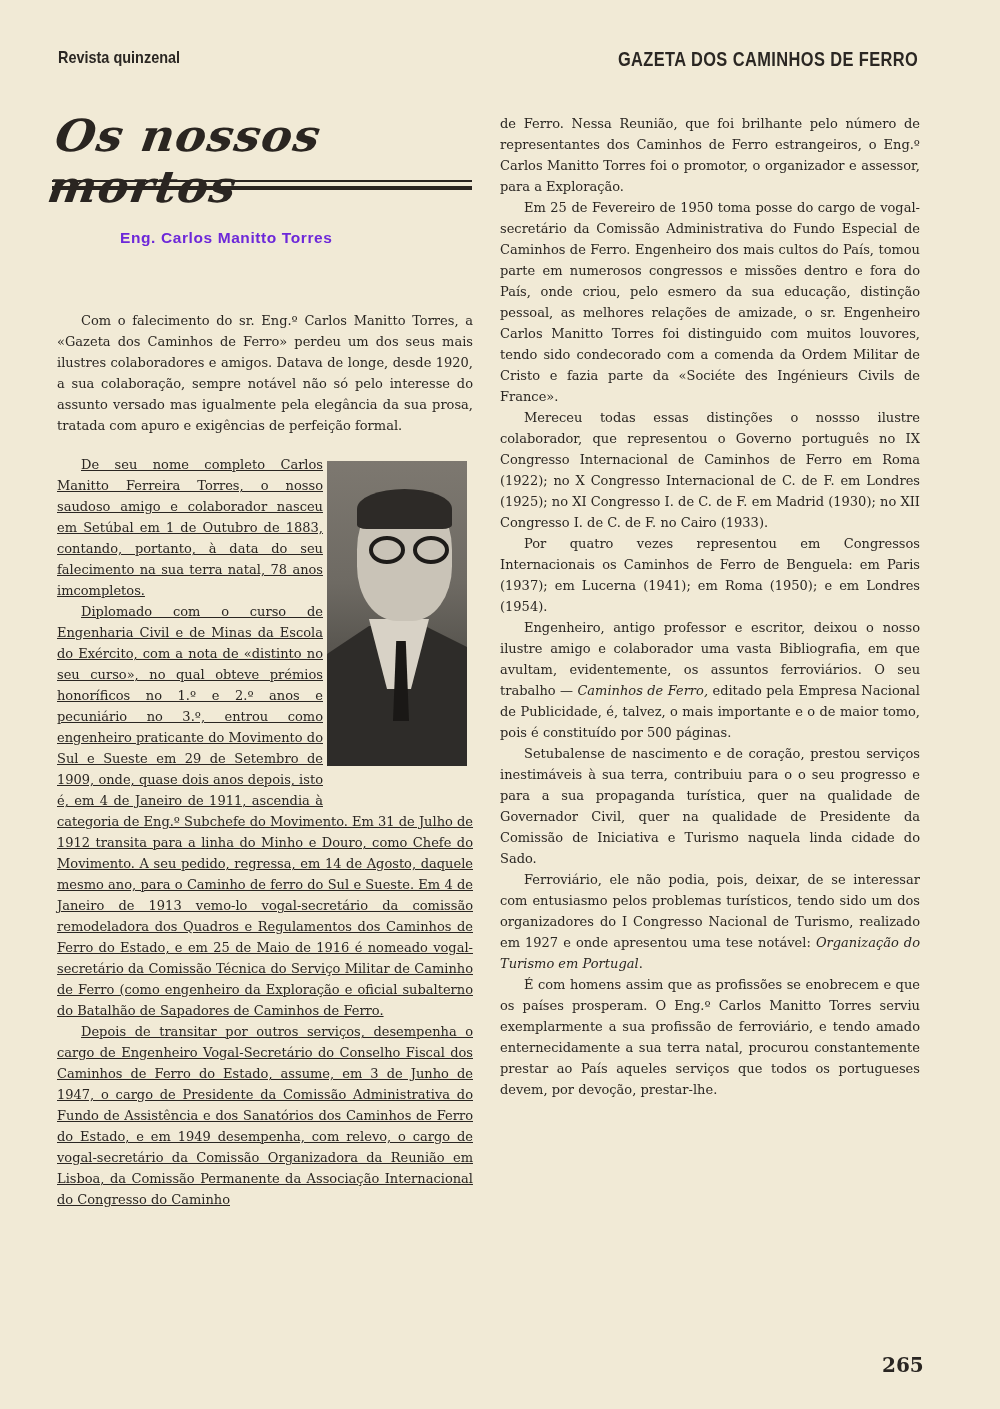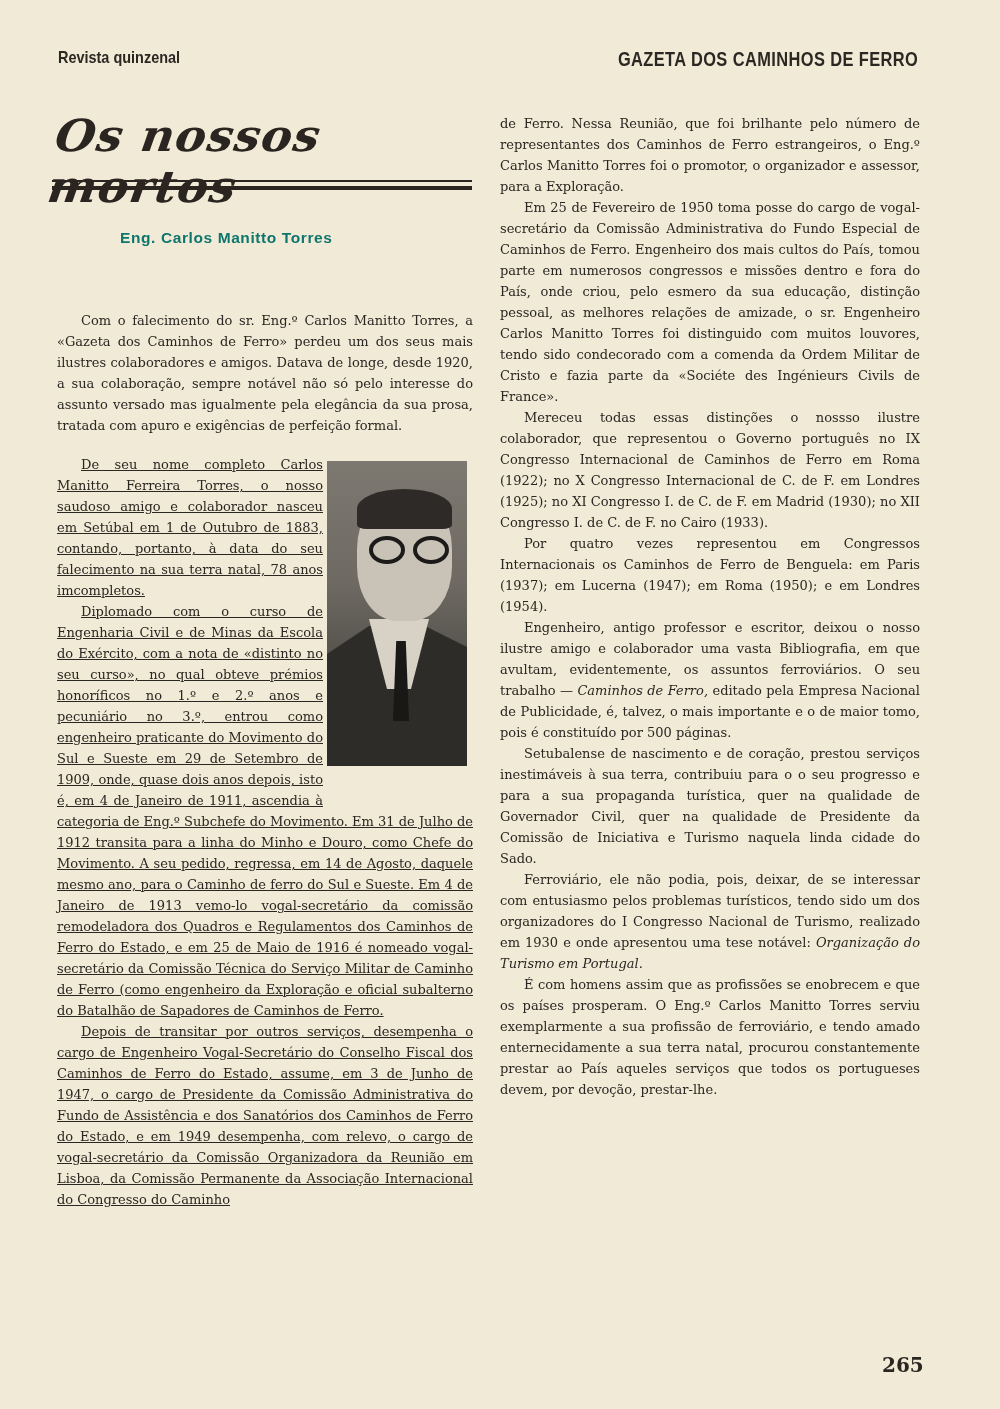--- a/index.html
+++ b/index.html
@@ -24,21 +24,21 @@
     font-family: "DejaVu Serif", serif; font-style: italic; font-weight: bold;
     font-size: 44px; letter-spacing: 1px; color: #2a2521;
     transform: scaleX(1.05) skewX(-8deg); transform-origin: left;
   }
   .rule { position: absolute; left: 52px; width: 420px; background: #2a2521; }
   .rule-thin { top: 180px; height: 1.5px; }
   .rule-thick { top: 186px; height: 3.5px; }
   .subtitle {
     position: absolute; left: 120px; top: 229px; width: 300px;
     font-family: "Liberation Sans", sans-serif; font-weight: bold; font-size: 15.5px;
-    letter-spacing: 0.6px; color: #0f766e;
+    letter-spacing: 0.6px; color: #6d28d9;
   }
 
   p { margin: 0; text-indent: 24px; }
   em { font-style: italic; }
 
   .photo {
     position: absolute; left: 327px; top: 461px; width: 140px; height: 305px;
     background: linear-gradient(180deg, #7d7870 0%, #6e6a63 40%, #5a5751 60%, #3f3c38 100%);
     overflow: hidden;
   }
@@ -102,21 +102,21 @@
     <div style="float:right; width:150px; height:345px;"></div>
     <p>De seu nome completo Carlos Manitto Ferreira Torres, o nosso saudoso amigo e colaborador nasceu em Setúbal em 1 de Outubro de 1883, contando, portanto, à data do seu falecimento na sua terra natal, 78 anos imcompletos.</p>
     <p>Diplomado com o curso de Engenharia Civil e de Minas da Escola do Exército, com a nota de «distinto no seu curso», no qual obteve prémios honoríficos no 1.º e 2.º anos e pecuniário no 3.º, entrou como engenheiro praticante do Movimento do Sul e Sueste em 29 de Setembro de 1909, onde, quase dois anos depois, isto é, em 4 de Janeiro de 1911, ascendia à categoria de Eng.º Subchefe do Movimento. Em 31 de Julho de 1912 transita para a linha do Minho e Douro, como Chefe do Movimento. A seu pedido, regressa, em 14 de Agosto, daquele mesmo ano, para o Caminho de ferro do Sul e Sueste. Em 4 de Janeiro de 1913 vemo-lo vogal-secretário da comissão remodeladora dos Quadros e Regulamentos dos Caminhos de Ferro do Estado, e em 25 de Maio de 1916 é nomeado vogal-secretário da Comissão Técnica do Serviço Militar de Caminho de Ferro (como engenheiro da Exploração e oficial subalterno do Batalhão de Sapadores de Caminhos de Ferro.</p>
     <p>Depois de transitar por outros serviços, desempenha o cargo de Engenheiro Vogal-Secretário do Conselho Fiscal dos Caminhos de Ferro do Estado, assume, em 3 de Junho de 1947, o cargo de Presidente da Comissão Administrativa do Fundo de Assistência e dos Sanatórios dos Caminhos de Ferro do Estado, e em 1949 desempenha, com relevo, o cargo de vogal-secretário da Comissão Organizadora da Reunião em Lisboa, da Comissão Permanente da Associação Internacional do Congresso do Caminho</p>
   </div>
 
   <div class="col col-right">
     <p style="text-indent:0">de Ferro. Nessa Reunião, que foi brilhante pelo número de representantes dos Caminhos de Ferro estrangeiros, o Eng.º Carlos Manitto Torres foi o promotor, o organizador e assessor, para a Exploração.</p>
     <p>Em 25 de Fevereiro de 1950 toma posse do cargo de vogal-secretário da Comissão Administrativa do Fundo Especial de Caminhos de Ferro. Engenheiro dos mais cultos do País, tomou parte em numerosos congressos e missões dentro e fora do País, onde criou, pelo esmero da sua educação, distinção pessoal, as melhores relações de amizade, o sr. Engenheiro Carlos Manitto Torres foi distinguido com muitos louvores, tendo sido condecorado com a comenda da Ordem Militar de Cristo e fazia parte da «Sociéte des Ingénieurs Civils de France».</p>
     <p>Mereceu todas essas distinções o nossso ilustre colaborador, que representou o Governo português no IX Congresso Internacional de Caminhos de Ferro em Roma (1922); no X Congresso Internacional de C. de F. em Londres (1925); no XI Congresso I. de C. de F. em Madrid (1930); no XII Congresso I. de C. de F. no Cairo (1933).</p>
-    <p>Por quatro vezes representou em Congressos Internacionais os Caminhos de Ferro de Benguela: em Paris (1937); em Lucerna (1947); em Roma (1950); e em Londres (1954).</p>
+    <p>Por quatro vezes representou em Congressos Internacionais os Caminhos de Ferro de Benguela: em Paris (1937); em Lucerna (1941); em Roma (1950); e em Londres (1954).</p>
     <p><span>Engenheiro, antigo professor e escritor, deixou o nosso ilustre amigo e colaborador uma vasta Bibliografia, em que avultam, evidentemente, os assuntos ferroviários. O seu trabalho — </span><em>Caminhos de Ferro,</em><span> editado pela Empresa Nacional de Publicidade, é, talvez, o mais importante e o de maior tomo, pois é constituído por 500 páginas.</span></p>
     <p>Setubalense de nascimento e de coração, prestou serviços inestimáveis à sua terra, contribuiu para o o seu progresso e para a sua propaganda turística, quer na qualidade de Governador Civil, quer na qualidade de Presidente da Comissão de Iniciativa e Turismo naquela linda cidade do Sado.</p>
-    <p><span>Ferroviário, ele não podia, pois, deixar, de se interessar com entusiasmo pelos problemas turísticos, tendo sido um dos organizadores do I Congresso Nacional de Turismo, realizado em 1930 e onde apresentou uma tese notável: </span><em>Organização do Turismo em Portugal</em><span>.</span></p>
+    <p><span>Ferroviário, ele não podia, pois, deixar, de se interessar com entusiasmo pelos problemas turísticos, tendo sido um dos organizadores do I Congresso Nacional de Turismo, realizado em 1927 e onde apresentou uma tese notável: </span><em>Organização do Turismo em Portugal</em><span>.</span></p>
     <p>É com homens assim que as profissões se enobrecem e que os países prosperam. O Eng.º Carlos Manitto Torres serviu exemplarmente a sua profissão de ferroviário, e tendo amado enternecidamente a sua terra natal, procurou constantemente prestar ao País aqueles serviços que todos os portugueses devem, por devoção, prestar-lhe.</p>
   </div>
 
   <div class="page-number">265</div>
 </div>
 
 </body></html>

